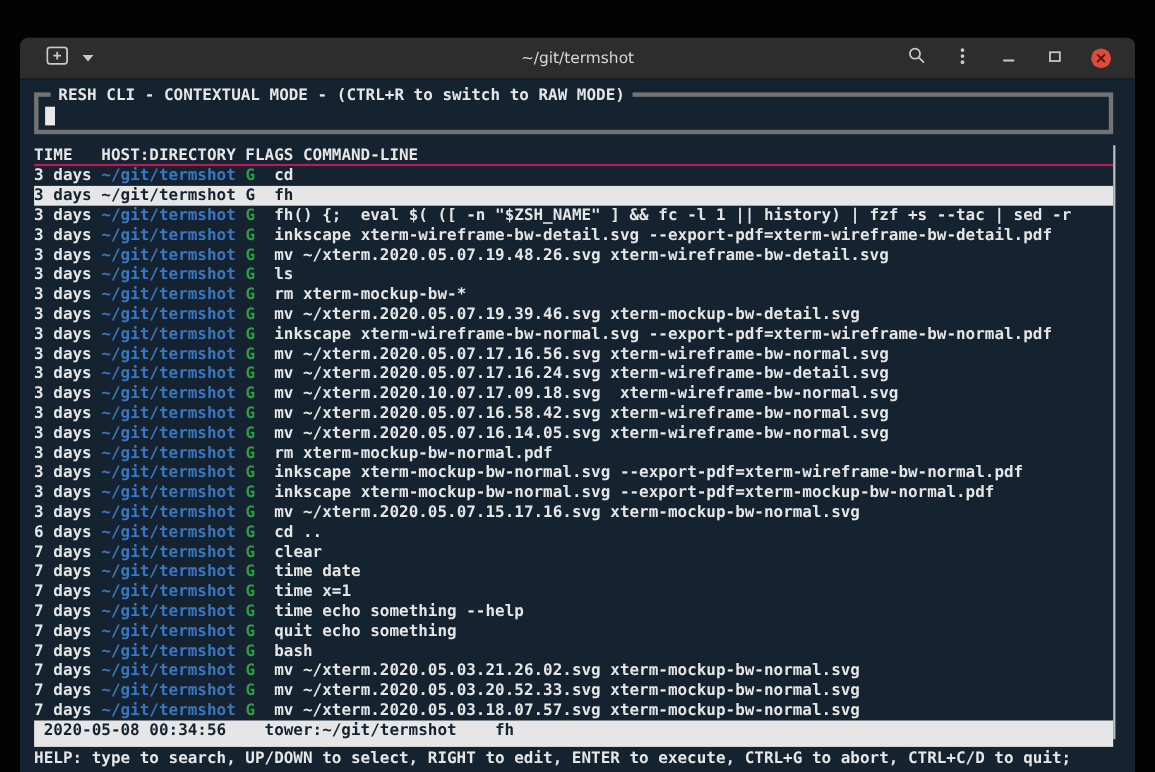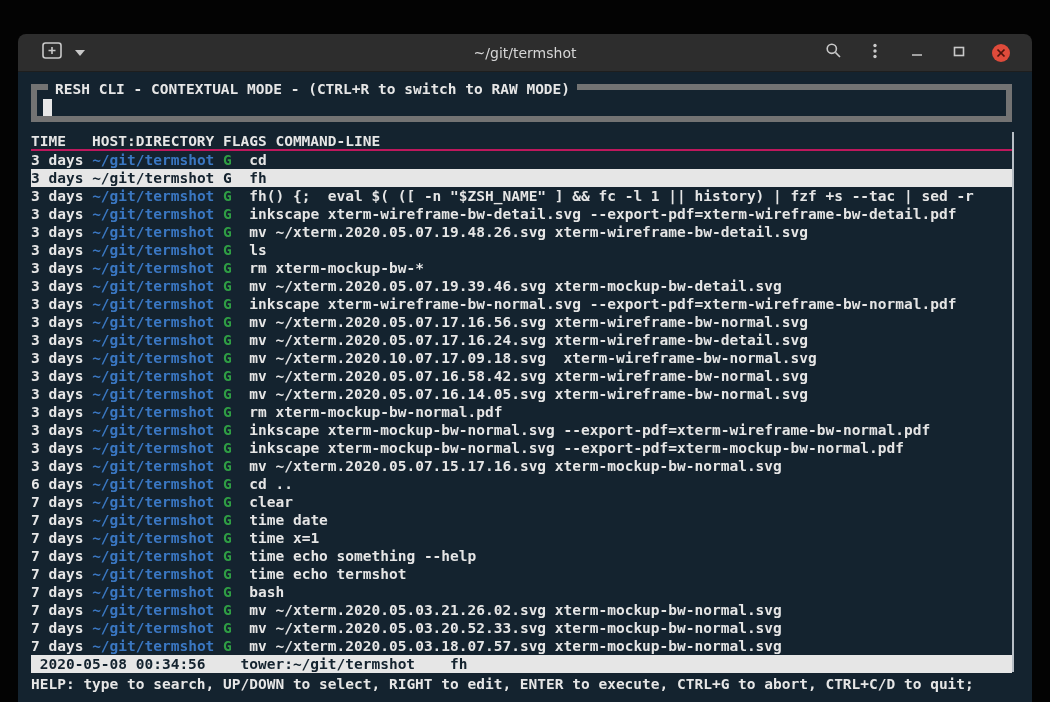--- a/index.html
+++ b/index.html
@@ -44,21 +44,21 @@
   }
 
   
   .terminal {
     height:632px; background:var(--terminal-bg); position:relative;
     padding:12px 20px 0 13px;
     color:var(--fg); font-size:14.5px; line-height:18px; font-weight:bold;
   }
 
   .searchbox {
-    position:relative; height:38px; border:6px solid #737373; margin-bottom:10px;
+    position:relative; height:38px; border:4px solid #737373; margin-bottom:10px;
   }
   .searchbox-title {
     position:absolute; top:-10px; left:11px; background:var(--terminal-bg);
     padding:0 7px; white-space:pre; color:var(--fg);
   }
   .cursor { position:absolute; left:6px; top:9px; width:9px; height:17px; background:#e8e8e8; }
 
   .list-header {
     height:19px; border-bottom:2px solid #be185d; white-space:pre; color:var(--fg);
   }
@@ -66,21 +66,21 @@
   .history-list { }
   .row { height:18px; white-space:pre; overflow:hidden; }
   .col-time  { color:var(--fg); }
   .col-host  { color:var(--host-blue); }
   .col-flags { color:var(--flag-green); }
   .col-cmd   { color:#e5e5e5; }
   .row.selected { background:var(--selection-bg); }
   .row.selected span { color:var(--terminal-bg); }
 
   .statusbar {
-    height:18px; background:var(--selection-bg); color:var(--terminal-bg);
+    height:24px; background:var(--selection-bg); color:var(--terminal-bg);
     white-space:pre; padding-left:1ch; overflow:hidden;
   }
   .status-host, .status-cmd { margin-left:4ch; }
 
   .helpline { height:18px; white-space:pre; margin-top:2px; color:var(--fg); overflow:hidden; }
 
   .scrollbar {
     position:absolute; right:18px; top:60px; width:2px; height:540px; background:#b7bec5;
   }
 </style>
@@ -174,21 +174,21 @@
         <div class="row"><span class="col-time">3 days</span> <span class="col-host">~/git/termshot</span> <span class="col-flags">G</span>  <span class="col-cmd">mv ~/xterm.2020.05.07.16.14.05.svg xterm-wireframe-bw-normal.svg</span></div>
         <div class="row"><span class="col-time">3 days</span> <span class="col-host">~/git/termshot</span> <span class="col-flags">G</span>  <span class="col-cmd">rm xterm-mockup-bw-normal.pdf</span></div>
         <div class="row"><span class="col-time">3 days</span> <span class="col-host">~/git/termshot</span> <span class="col-flags">G</span>  <span class="col-cmd">inkscape xterm-mockup-bw-normal.svg --export-pdf=xterm-wireframe-bw-normal.pdf</span></div>
         <div class="row"><span class="col-time">3 days</span> <span class="col-host">~/git/termshot</span> <span class="col-flags">G</span>  <span class="col-cmd">inkscape xterm-mockup-bw-normal.svg --export-pdf=xterm-mockup-bw-normal.pdf</span></div>
         <div class="row"><span class="col-time">3 days</span> <span class="col-host">~/git/termshot</span> <span class="col-flags">G</span>  <span class="col-cmd">mv ~/xterm.2020.05.07.15.17.16.svg xterm-mockup-bw-normal.svg</span></div>
         <div class="row"><span class="col-time">6 days</span> <span class="col-host">~/git/termshot</span> <span class="col-flags">G</span>  <span class="col-cmd">cd ..</span></div>
         <div class="row"><span class="col-time">7 days</span> <span class="col-host">~/git/termshot</span> <span class="col-flags">G</span>  <span class="col-cmd">clear</span></div>
         <div class="row"><span class="col-time">7 days</span> <span class="col-host">~/git/termshot</span> <span class="col-flags">G</span>  <span class="col-cmd">time date</span></div>
         <div class="row"><span class="col-time">7 days</span> <span class="col-host">~/git/termshot</span> <span class="col-flags">G</span>  <span class="col-cmd">time x=1</span></div>
         <div class="row"><span class="col-time">7 days</span> <span class="col-host">~/git/termshot</span> <span class="col-flags">G</span>  <span class="col-cmd">time echo something --help</span></div>
-        <div class="row"><span class="col-time">7 days</span> <span class="col-host">~/git/termshot</span> <span class="col-flags">G</span>  <span class="col-cmd">time echo termshot</span></div>
+        <div class="row"><span class="col-time">7 days</span> <span class="col-host">~/git/termshot</span> <span class="col-flags">G</span>  <span class="col-cmd">quit echo something</span></div>
         <div class="row"><span class="col-time">7 days</span> <span class="col-host">~/git/termshot</span> <span class="col-flags">G</span>  <span class="col-cmd">bash</span></div>
         <div class="row"><span class="col-time">7 days</span> <span class="col-host">~/git/termshot</span> <span class="col-flags">G</span>  <span class="col-cmd">mv ~/xterm.2020.05.03.21.26.02.svg xterm-mockup-bw-normal.svg</span></div>
         <div class="row"><span class="col-time">7 days</span> <span class="col-host">~/git/termshot</span> <span class="col-flags">G</span>  <span class="col-cmd">mv ~/xterm.2020.05.03.20.52.33.svg xterm-mockup-bw-normal.svg</span></div>
         <div class="row"><span class="col-time">7 days</span> <span class="col-host">~/git/termshot</span> <span class="col-flags">G</span>  <span class="col-cmd">mv ~/xterm.2020.05.03.18.07.57.svg xterm-mockup-bw-normal.svg</span></div>
       </div>
 
     <div class="statusbar"><span>2020-05-08 00:34:56</span><span class="status-host">tower:~/git/termshot</span><span class="status-cmd">fh</span></div>
 
     <div class="helpline">HELP: type to search, UP/DOWN to select, RIGHT to edit, ENTER to execute, CTRL+G to abort, CTRL+C/D to quit;</div>
 

